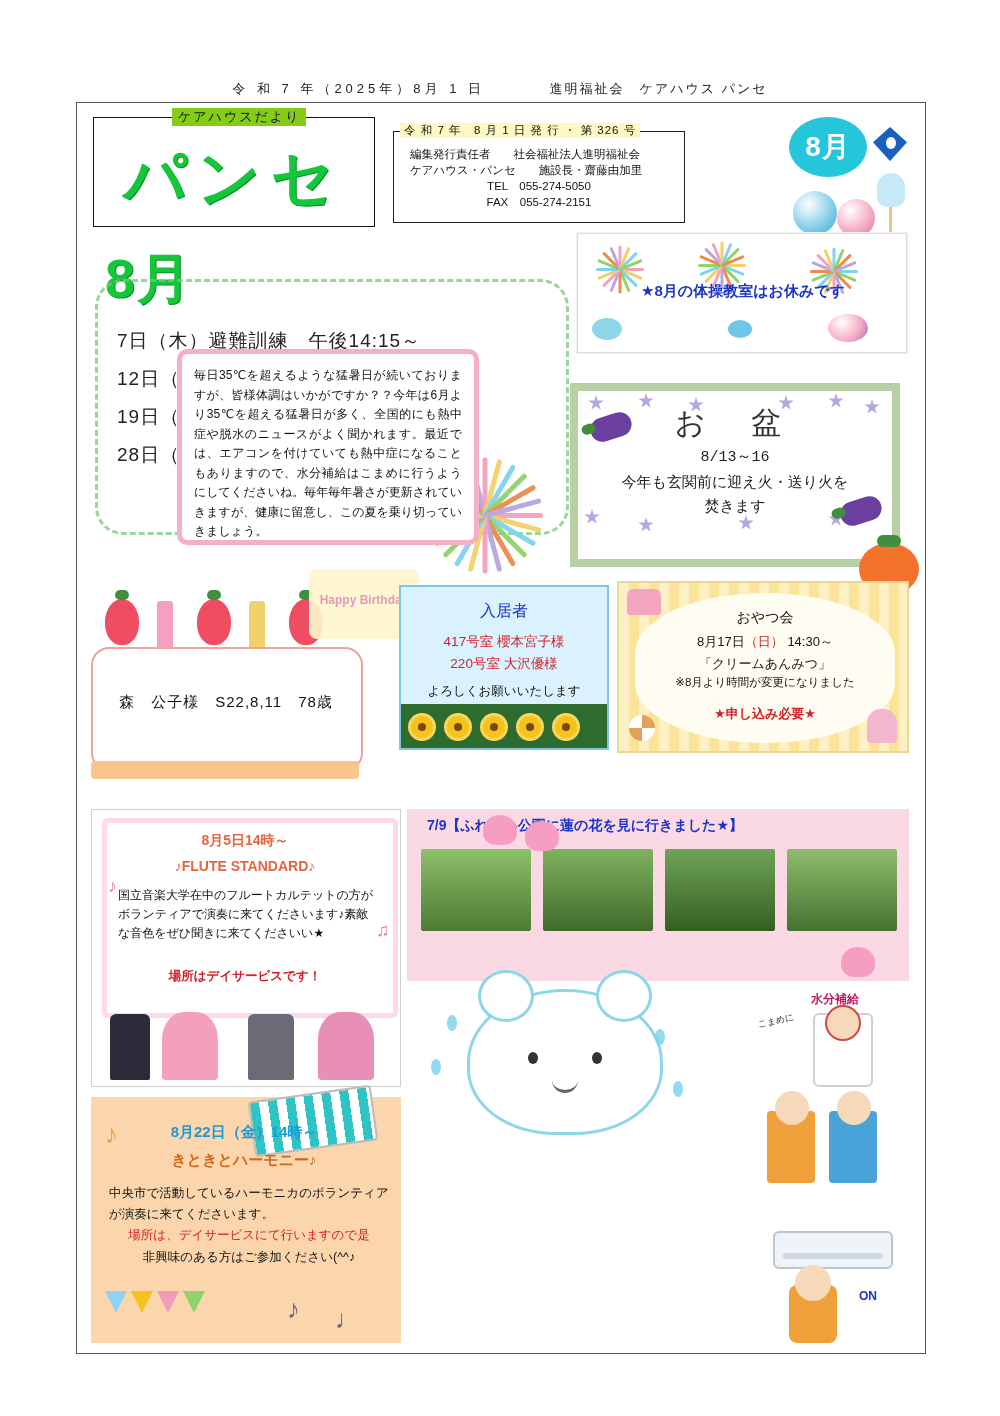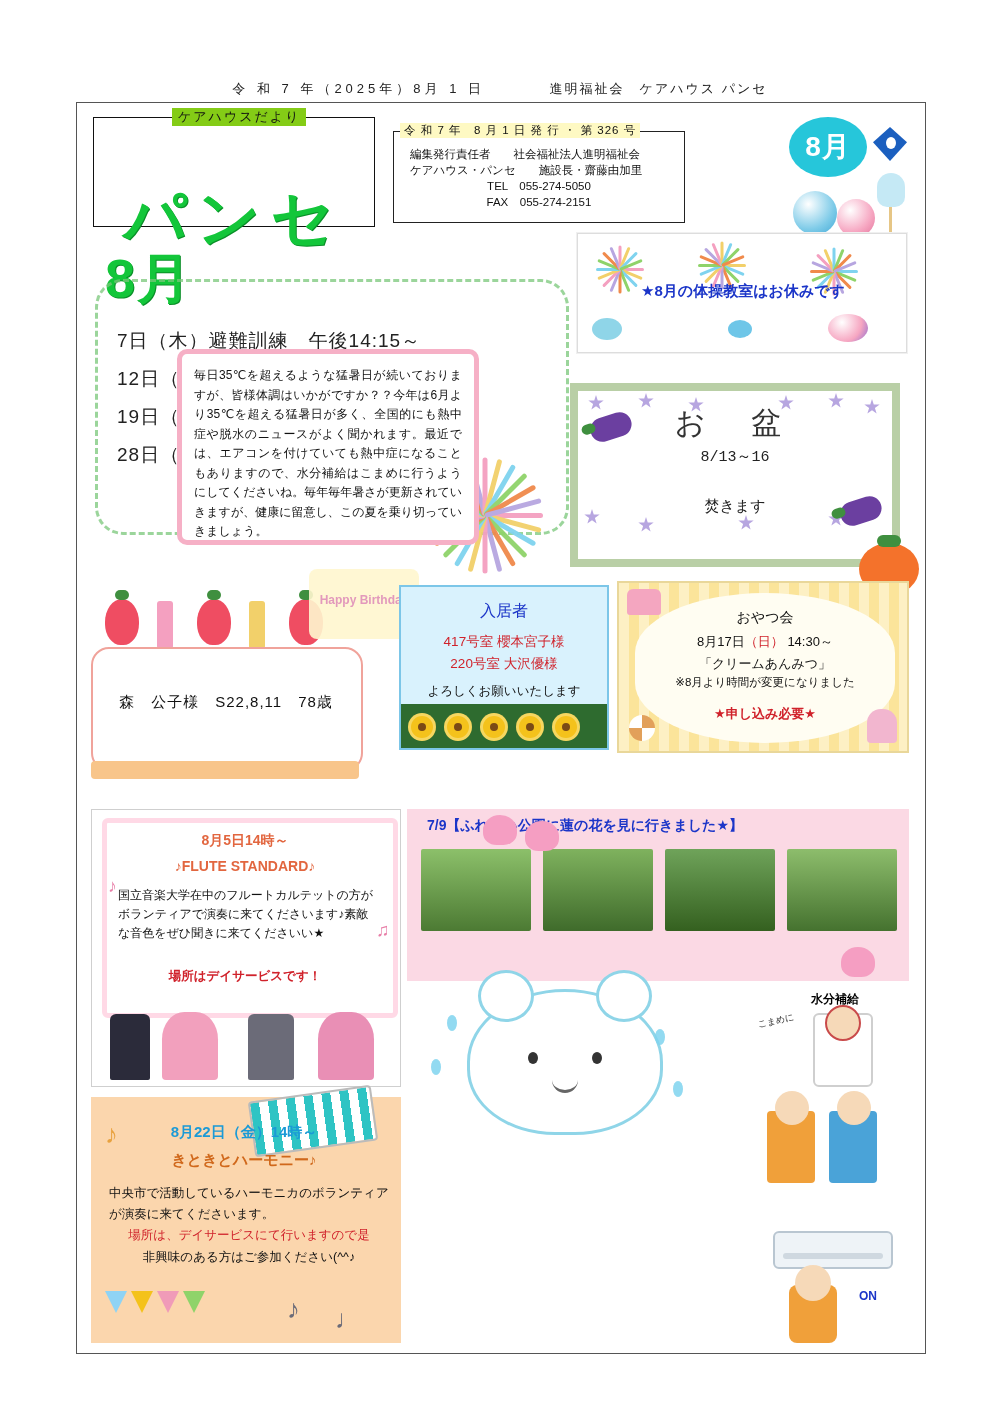--- a/index.html
+++ b/index.html
@@ -18,21 +18,20 @@
     position:absolute;left:76px;top:102px;width:848px;height:1250px;
     border:1px solid #555;background:#fff;
   }
   
   .masthead{position:absolute;left:16px;top:14px;width:280px;height:108px;border:1.5px solid #111;}
   .masthead .small{position:absolute;top:-10px;left:78px;background:#84cc16;padding:0 6px;font-size:13px;letter-spacing:2px;color:#111;}
   .masthead .title{
     position:absolute;left:0;top:18px;width:280px;text-align:center;
     font-size:62px;font-weight:bold;color:#13c63a;letter-spacing:10px;
     text-shadow:1px 1px 0 #0a8f28;
-    margin-top:40px;
   }
   .pubbox{position:absolute;left:316px;top:28px;width:290px;height:90px;border:1px solid #222;}
   .pubbox .topline{position:absolute;top:-9px;left:6px;background:#fef9c3;padding:0 4px;font-size:11.5px;letter-spacing:1px;}
   .pubbox p{margin:0;text-align:center;font-size:11.5px;line-height:16px;color:#111;}
   .pubbox .inner{padding-top:14px;}
   .pubbox .left{text-align:left;padding-left:16px;}
   
   .badge8{
     position:absolute;right:58px;top:14px;width:78px;height:60px;border-radius:50%;
     background:#26c6da;color:#fff;font-size:28px;font-weight:bold;
@@ -154,21 +153,21 @@
   .bear .mouth{position:absolute;left:82px;top:84px;width:26px;height:14px;border-bottom:3px solid #666;border-radius:0 0 14px 14px;}
   .sweat{position:absolute;width:10px;height:16px;background:#7fd3ef;border-radius:50% 50% 50% 50%;opacity:.85;}
   .msgbox{
     position:absolute;left:100px;top:246px;width:292px;height:186px;background:#fff;
     border:5px solid #f6b0c6;border-radius:10px;
   }
   .msgbox p{margin:0;padding:12px 12px 0 12px;font-size:12px;line-height:19.5px;color:#111;text-align:justify;}
 
   
   .hydra{position:absolute;left:680px;top:880px;width:150px;height:360px;}
-  .hydra .h-t{position:absolute;left:8px;top:8px;width:140px;text-align:center;font-size:12px;font-weight:bold;color:#000000;}
+  .hydra .h-t{position:absolute;left:8px;top:8px;width:140px;text-align:center;font-size:12px;font-weight:bold;color:#be185d;}
   .hydra .h-s{position:absolute;left:0px;top:26px;width:90px;font-size:9px;color:#333;transform:rotate(-12deg);}
   .person{position:absolute;border-radius:4px;}
   .ac{position:absolute;left:16px;top:248px;width:116px;height:34px;background:#eef3f7;border:2px solid #b9c6d1;border-radius:6px;}
   .ac:after{content:"";position:absolute;left:8px;top:20px;width:100px;height:6px;background:#cfd8e0;border-radius:3px;}
   .on{position:absolute;left:102px;top:306px;font-size:12px;color:#1b35c8;font-weight:bold;}
   .head{position:absolute;border-radius:50%;}
 </style>
 </head>
 <body>
 
@@ -306,20 +305,21 @@
     <div class="star" style="left:250px;top:2px;"></div>
     <div class="star" style="left:286px;top:8px;"></div>
     <div class="star" style="left:6px;top:118px;"></div>
     <div class="star" style="left:60px;top:126px;"></div>
     <div class="star" style="left:160px;top:124px;"></div>
     <div class="star" style="left:250px;top:120px;"></div>
     <div class="eggplant" style="left:12px;top:24px;"></div>
     <div class="eggplant" style="left:262px;top:108px;"></div>
     <div class="ob-title">お 盆</div>
     <div class="ob-date">8/13～16</div>
+    <div class="ob-l1">今年も玄関前に迎え火・送り火を</div>
     <div class="ob-l2">焚きます</div>
   </div>
   <div class="persimmon"></div>
 
   <div class="cake">
     <div class="straw" style="left:14px;"></div>
     <div class="candle" style="left:66px;background:#f4a0c0;"></div>
     <div class="straw" style="left:106px;"></div>
     <div class="candle" style="left:158px;background:#f2d06a;"></div>
     <div class="straw" style="left:198px;"></div>

